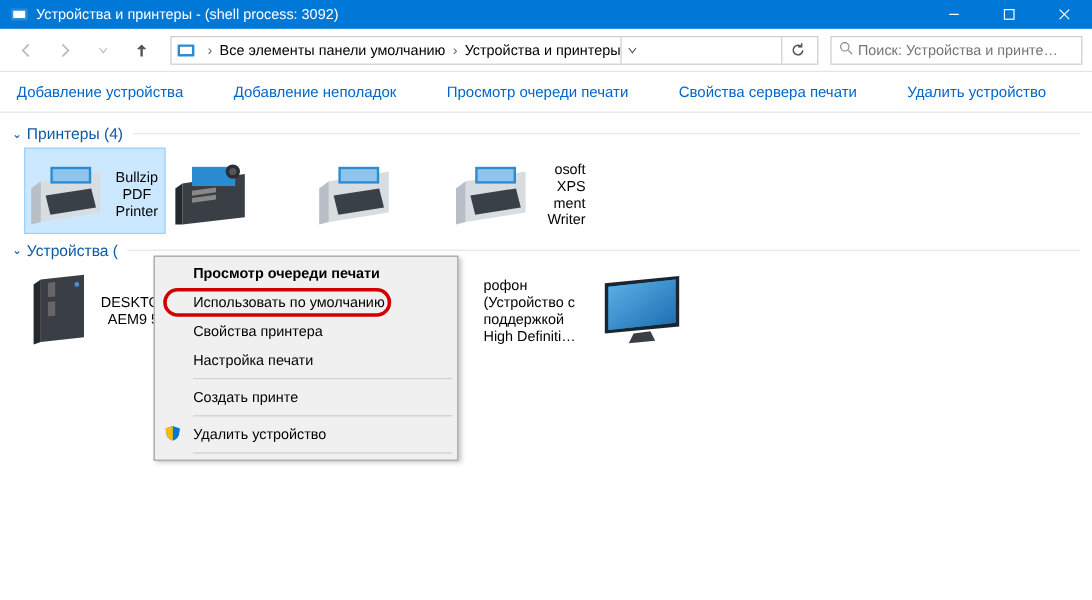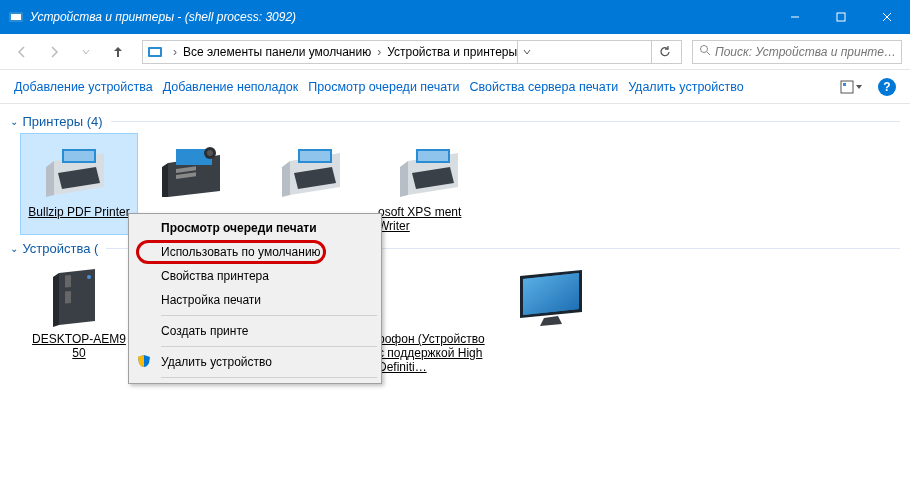--- a/index.html
+++ b/index.html
@@ -1,43 +1,43 @@
 <!DOCTYPE html>
 <html><head>
 <meta charset="utf-8">
 <style>
   * { box-sizing: border-box; margin: 0; padding: 0; font-family: 'Segoe UI', Tahoma, sans-serif; }
   body { width: 910px; height: 500px; background: #fff; overflow: hidden; font-size: 12px; color: #000; }
-  .titlebar { height: 34px; background: #0078d7; color: #fff; display: flex; align-items: center; padding-left: 8px; font-style: italic; }
+  .titlebar { height: 24px; background: #0078d7; color: #fff; display: flex; align-items: center; padding-left: 8px; }
   .titlebar .title-icon { width: 16px; height: 16px; margin-right: 6px; }
   .titlebar .title-text { flex: 1; font-size: 12px; }
   .win-btns { display: flex; height: 100%; }
   .win-btn { width: 46px; height: 100%; display: flex; align-items: center; justify-content: center; color: #fff; }
   .win-btn.close { background: transparent; }
   .navbar { height: 36px; border-bottom: 1px solid #e5e5e5; display: flex; align-items: center; padding: 0 8px; gap: 4px; }
   .nav-btn { width: 28px; height: 28px; display: flex; align-items: center; justify-content: center; color: #666; }
   .nav-btn.disabled { color: #ccc; }
   .breadcrumb { flex: 1; height: 24px; border: 1px solid #ccc; display: flex; align-items: center; padding: 0 4px; margin: 0 6px; }
   .breadcrumb .bc-icon { width: 16px; height: 16px; margin-right: 4px; }
   .breadcrumb .sep { padding: 0 6px; color: #666; }
   .bc-refresh { width: 26px; text-align: center; color: #555; border-left: 1px solid #ccc; height: 100%; display: flex; align-items: center; justify-content: center; margin-left: auto; }
   .bc-drop { width: 18px; text-align: center; color: #555; border-left: 1px solid #ccc; height: 100%; display: flex; align-items: center; justify-content: center; }
   .searchbox { width: 210px; height: 24px; border: 1px solid #ccc; display: flex; align-items: center; padding: 0 6px; color: #777; }
-  .searchbox input { border: none; outline: none; flex: 1; font-size: 12px; color: #777; font-style: italic; }
-  .toolbar { height: 34px; display: flex; align-items: center; padding: 0 14px; gap: 10px; color: #0066cc; font-size: 12.5px; border-bottom: 1px solid #e5e5e5; }
+  .searchbox input { border: none; outline: none; flex: 1; font-size: 12px; color: #777; }
+  .toolbar { height: 34px; display: flex; align-items: center; padding: 0 14px; gap: 42px; color: #0066cc; font-size: 12.5px; border-bottom: 1px solid #e5e5e5; }
   .toolbar .tb-item { white-space: nowrap; }
   .toolbar .tb-right { margin-left: auto; display: flex; align-items: center; gap: 10px; }
   .view-btn { width: 34px; height: 22px; border: 1px solid transparent; display: flex; align-items: center; justify-content: center; }
   .help-btn { width: 18px; height: 18px; border-radius: 50%; background: #0078d7; color: #fff; display: flex; align-items: center; justify-content: center; font-size: 12px; font-weight: bold; }
   .content { padding: 4px 10px; height: calc(100% - 100px); overflow: hidden; }
   .group-header { display: flex; align-items: center; color: #0c5aa6; font-size: 13px; margin: 6px 0 4px; }
   .group-header .chev { margin-right: 4px; font-size: 10px; }
   .group-header .line { flex: 1; height: 1px; background: #dce6f4; margin-left: 8px; }
   .items { display: flex; flex-wrap: wrap; gap: 0; padding-left: 10px; }
-  .item { width: 118px; display: flex; flex-direction: column; align-items: center; text-align: center; padding: 6px 4px 2px; text-decoration: underline; }
+  .item { width: 118px; display: flex; flex-direction: row; align-items: center; text-align: center; padding: 6px 4px 2px; }
   .item.selected { background: #cce8ff; border: 1px solid #99d1ff; padding: 5px 3px 1px; }
   .item .icon-box { width: 78px; height: 64px; display: flex; align-items: center; justify-content: center; }
   .item .label { font-size: 12px; margin-top: 2px; line-height: 14px; word-wrap: break-word; max-width: 110px; }
   .ctx-menu { position: absolute; left: 128px; top: 213px; width: 254px; background: #f0f0f0; border: 1px solid #a0a0a0; box-shadow: 2px 2px 4px rgba(0,0,0,0.25); z-index: 100; padding: 2px; }
   .ctx-item { height: 24px; display: flex; align-items: center; padding: 0 10px 0 30px; font-size: 12px; position: relative; cursor: default; }
   .ctx-item.bold { font-weight: bold; }
   .ctx-sep { height: 1px; background: #d0d0d0; margin: 3px 2px 3px 30px; }
   .ctx-item .ctx-icon { position: absolute; left: 6px; width: 16px; height: 16px; }
   .highlight-oval { position: absolute; left: 136px; top: 240px; width: 190px; height: 24px; border: 3px solid #d00000; border-radius: 14px; z-index: 101; pointer-events: none; }
   .shield-icon { width: 14px; height: 14px; }
@@ -192,21 +192,21 @@
     <div class="item">
       <div class="icon-box">
         <svg width="70" height="56" viewBox="0 0 70 56">
             <path d="M10 18 L60 10 L60 44 L10 52 Z" fill="#d8dde2"></path>
             <path d="M10 18 L2 24 L2 54 L10 52 Z" fill="#b8bec5"></path>
             <rect x="18" y="6" width="34" height="14" fill="#2a8dd4"></rect>
             <rect x="20" y="8" width="30" height="10" fill="#8fc5ed"></rect>
             <path d="M14 30 L52 24 L56 40 L18 46 Z" fill="#3a4048"></path>
           </svg>
       </div>
-      <div class="label" style="text-align:left;">osoft XPS
+      <div class="label" style="text-align:right;">osoft XPS
 ment Writer</div>
     </div>
   </div>
 
   <div class="group-header">
     <span class="chev">⌄</span>
     <span>Устройства</span>&nbsp;
     <span>(</span>
     <span class="line"></span>
   </div>

